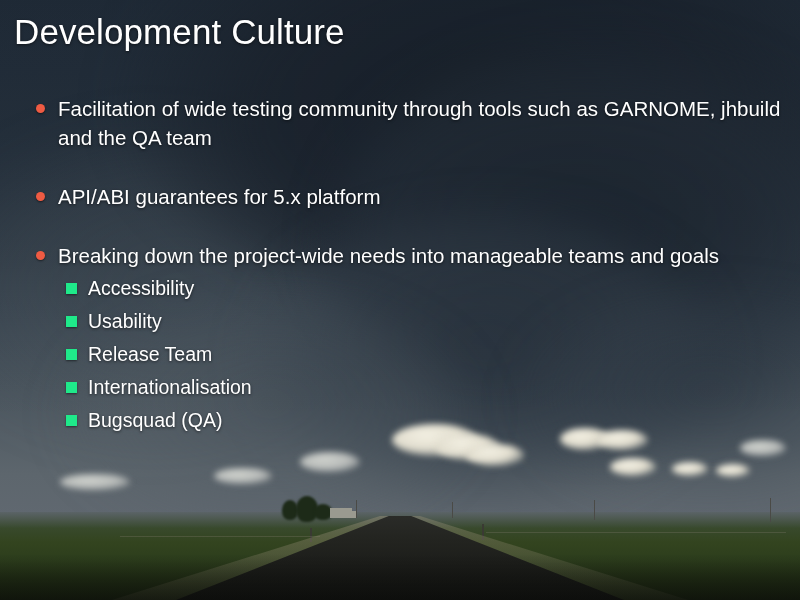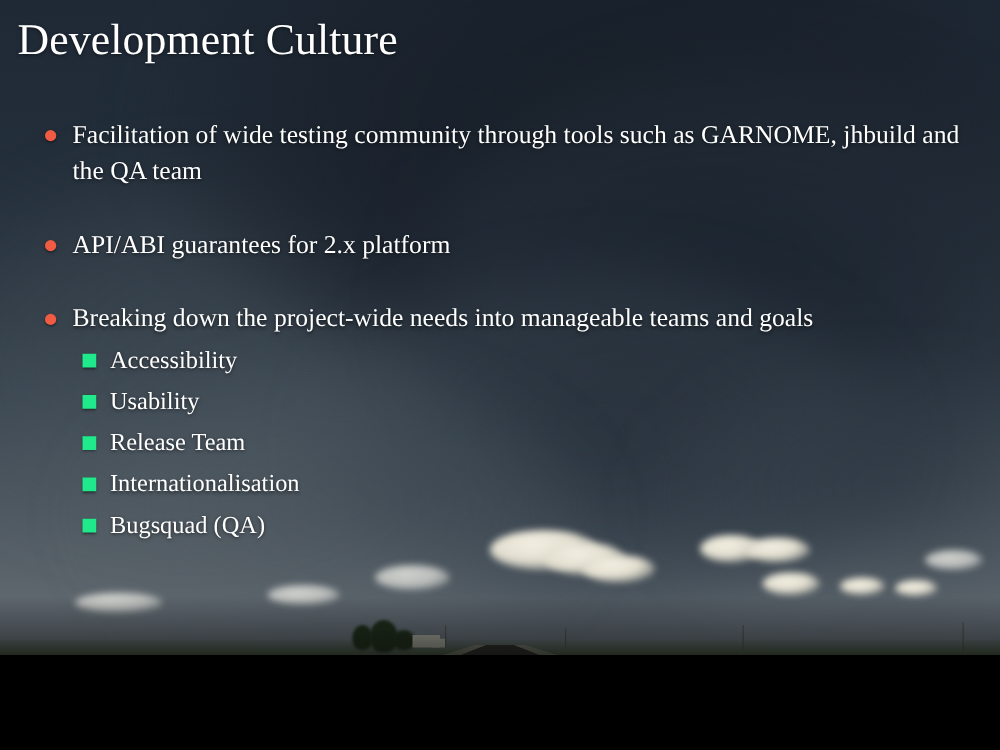--- a/index.html
+++ b/index.html
@@ -4,23 +4,23 @@
 <title>Development Culture</title>
 <style>
   html, body {
     margin: 0;
     padding: 0;
     background: #000;
   }
   #slide {
     position: relative;
     width: 800px;
-    height: 524px;
+    height: 600px;
     overflow: hidden;
-    font-family: Liberation Serif, serif;
+    font-family: Liberation Sans, sans-serif;
     background: #b91c1c;
     -webkit-font-smoothing: antialiased;
   }
 
   
   .bg {
     position: absolute;
     inset: 0;
     overflow: hidden;
   }
@@ -271,21 +271,21 @@
 
     <div class="body-list">
 
       <div class="bullet-l1">
         <span class="dot"></span>
         <span>Facilitation of wide testing community through tools such as GARNOME, jhbuild and the QA team</span>
       </div>
 
       <div class="bullet-l1">
         <span class="dot"></span>
-        <span>API/ABI guarantees for 2.x platform</span>
+        <span>API/ABI guarantees for 5.x platform</span>
       </div>
 
       <div class="bullet-l1">
         <span class="dot"></span>
         <span>Breaking down the project-wide needs into manageable teams and goals</span>
 
         <ul class="sub-list">
           <li class="bullet-l2">
             <span class="square"></span>
             <span>Accessibility</span>

